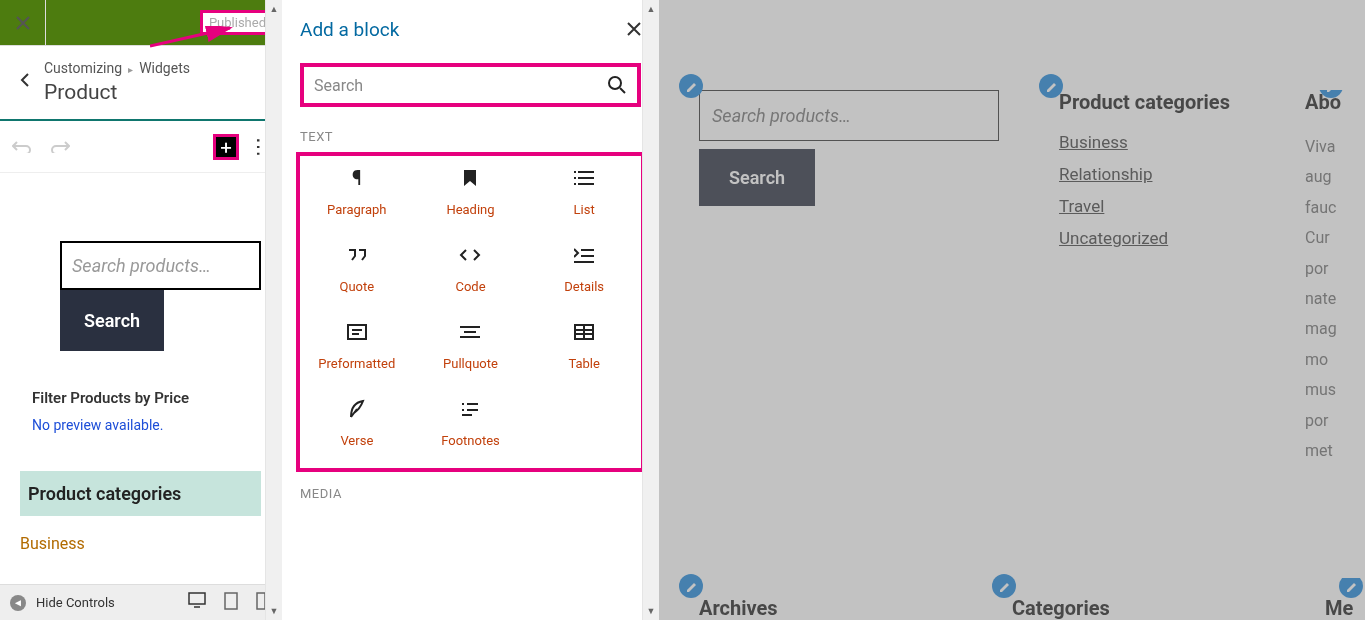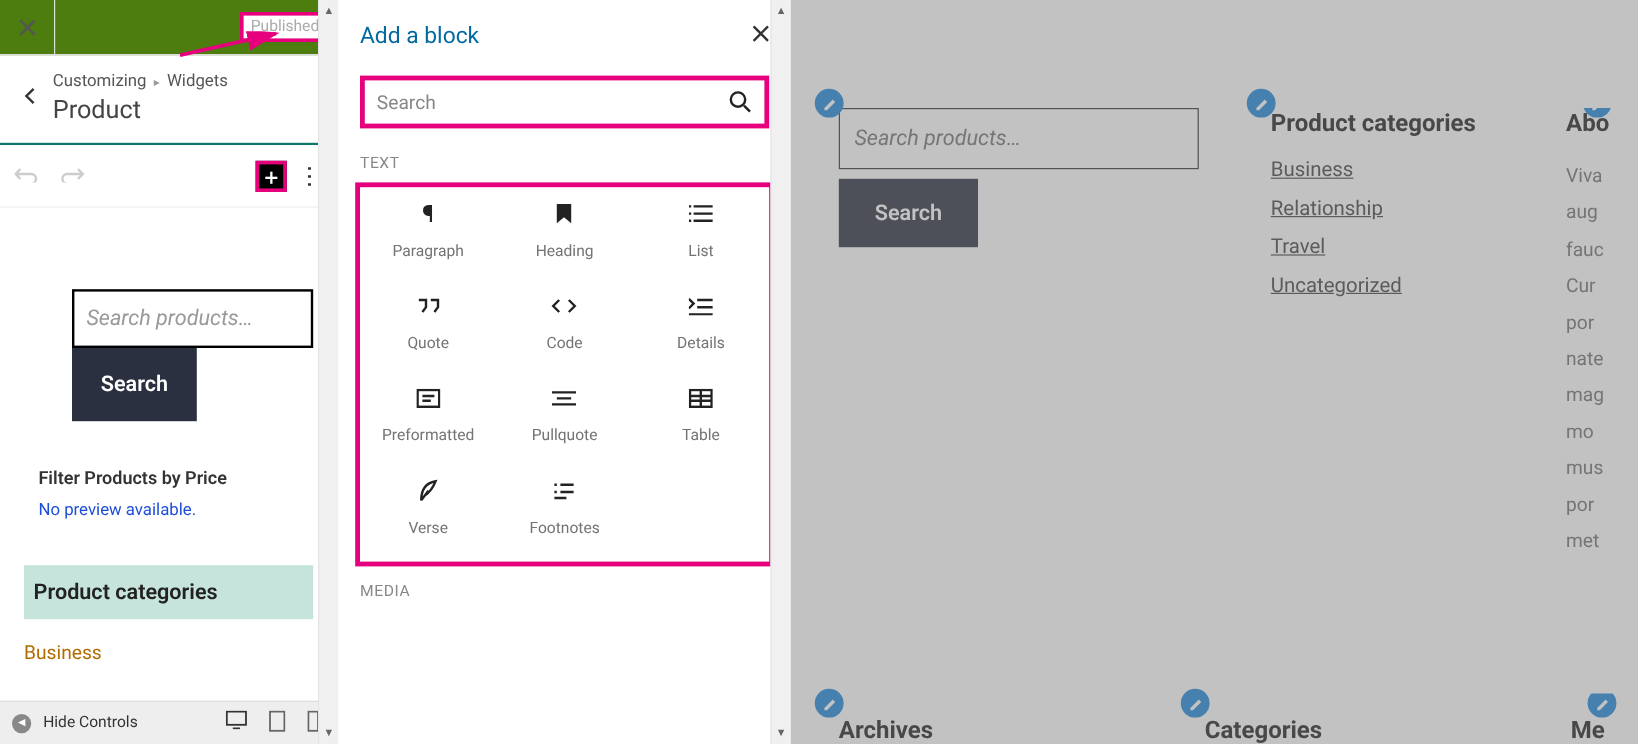--- a/index.html
+++ b/index.html
@@ -52,35 +52,35 @@
 .ins-close { margin-left: auto; font-size: 18px; color: #333; cursor: pointer; }
 .ins-search-wrap { margin: 8px 18px; border: 4px solid #e6007e; display: flex; align-items: center; padding: 8px 10px; }
 .ins-search { flex: 1; border: none; outline: none; font-size: 16px; color: #555; }
 .ins-search::placeholder { color: #888; }
 .mag-icn { width: 20px; height: 20px; }
 .grp-label { padding: 14px 18px 8px 18px; font-size: 13px; color: #888; letter-spacing: 0.5px; }
 .block-grid-wrap { margin: 0 14px; border: 4px solid #e6007e; padding: 10px 0 20px 0; }
 .block-grid { display: grid; grid-template-columns: repeat(3, 1fr); gap: 26px 0; }
 .block-item { display: flex; flex-direction: column; align-items: center; gap: 12px; cursor: pointer; }
 .block-icn { width: 24px; height: 24px; display: flex; align-items: center; justify-content: center; font-size: 20px; color: #222; }
-.block-label { font-size: 13px; color: #737373; }
+.block-label { font-size: 13px; color: #c2410c; }
 
 
 .live-preview { flex: 1; height: 100%; position: relative; background: #fff; }
 .live-preview::after { content: ""; position: absolute; inset: 0; background: rgba(120,120,120,0.45); pointer-events: none; }
 .lp-inner { width: 100%; height: 100%; display: flex; gap: 60px; padding: 90px 20px 30px 40px; }
 .lp-col { flex: 1; position: relative; }
 .lp-badge { position: absolute; top: -16px; left: -20px; width: 24px; height: 24px; border-radius: 50%; background: #1e87db; color: #fff; display: flex; align-items: center; justify-content: center; }
 .lp-last .lp-badge { left: auto; right: 2px; }
 .lp-search-inp { border: 1px solid #333; padding: 14px 12px; font-size: 18px; color: #999; font-style: italic; width: 300px; background: rgba(255,255,255,0); }
 .lp-search-btn { background: #2a3040; color: #fff; padding: 18px 30px; font-size: 18px; font-weight: 600; display: inline-block; margin-top: 8px; }
 .lp-heading { font-size: 20px; font-weight: 700; color: #222; margin-bottom: 18px; }
 .lp-link-list a { display: block; font-size: 17px; color: #444; text-decoration: underline; margin-bottom: 12px; }
 .lp-body-text { font-size: 16px; color: #737373; line-height: 1.9; }
-.lp-bottom { position: absolute; bottom: 0; left: 40px; right: 16px; display: flex; gap: 60px; }
+.lp-bottom { position: absolute; bottom: 0; left: 40px; right: 0; display: flex; gap: 60px; }
 .lp-bottom .lp-col { padding-top: 18px; }
 .lp-bottom .lp-badge { top: -4px; }
 .lp-bottom-heading { font-size: 20px; font-weight: 700; color: #222; }
 
 
 .arrow { position: absolute; top: 26px; left: 150px; width: 85px; height: 22px; pointer-events: none; z-index: 100; }
 
 
 .sb-v-left { position: absolute; top: 0; right: -1px; width: 17px; height: 100%; background: #f0f0f0; border-left: 1px solid #e5e5e5; display: flex; flex-direction: column; justify-content: space-between; padding: 4px 0; }
 .sb-v-mid { position: absolute; top: 0; right: 0; width: 17px; height: 100%; background: #f0f0f0; border-left: 1px solid #e5e5e5; display: flex; flex-direction: column; justify-content: space-between; padding: 4px 0; }

